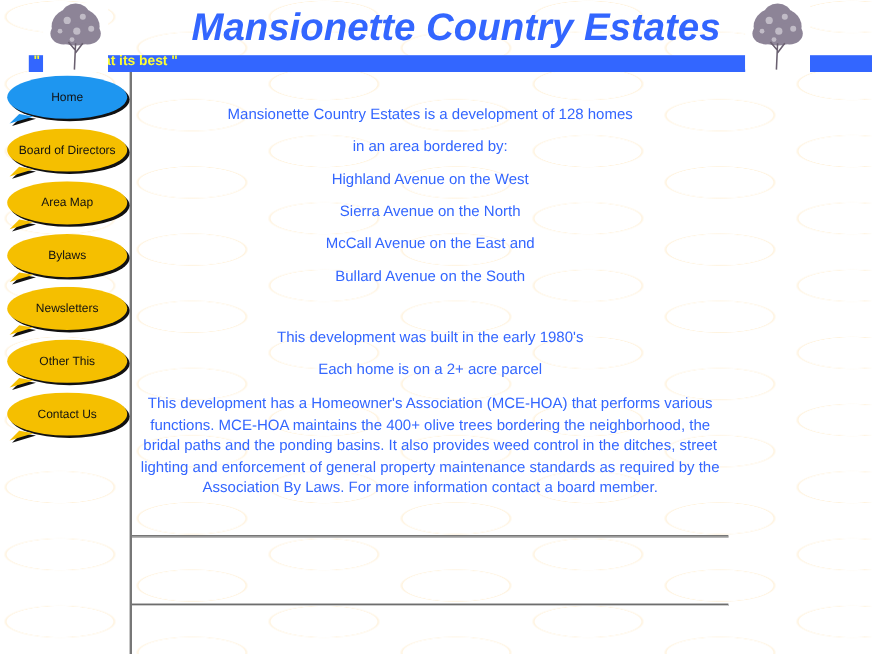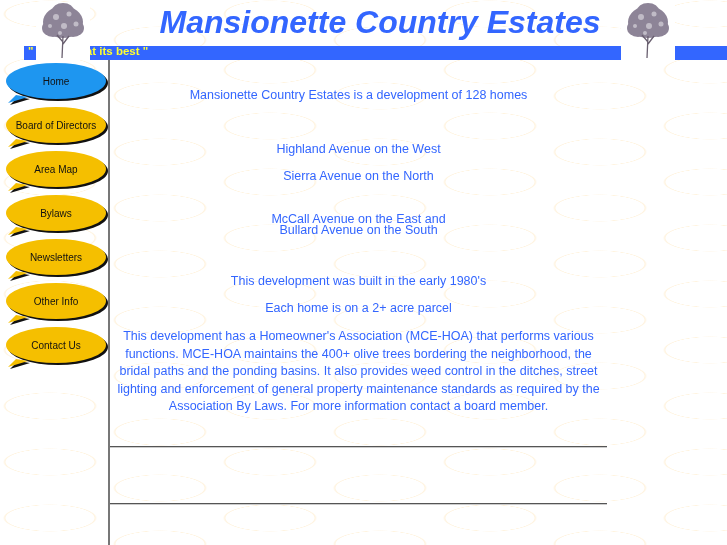--- a/index.html
+++ b/index.html
@@ -161,38 +161,39 @@
     </svg>
     <span class="nav-label">Newsletters</span>
   </a>
   <a class="nav-item">
     <svg width="106" height="44" viewBox="0 0 106 44">
       <path d="M14 34 L6 42 L26 36 Z" fill="#111"></path>
       <ellipse cx="54" cy="20" rx="50" ry="18" fill="#111"></ellipse>
       <path d="M12 32 L4 40 L24 34 Z" fill="#f5bf00"></path>
       <ellipse cx="52" cy="18" rx="50" ry="18" fill="#f5bf00"></ellipse>
     </svg>
-    <span class="nav-label">Other Info</span>
+    <span class="nav-label">Other This</span>
   </a>
   <a class="nav-item">
     <svg width="106" height="44" viewBox="0 0 106 44">
       <path d="M14 34 L6 42 L26 36 Z" fill="#111"></path>
       <ellipse cx="54" cy="20" rx="50" ry="18" fill="#111"></ellipse>
       <path d="M12 32 L4 40 L24 34 Z" fill="#f5bf00"></path>
       <ellipse cx="52" cy="18" rx="50" ry="18" fill="#f5bf00"></ellipse>
     </svg>
     <span class="nav-label">Contact Us</span>
   </a>
 </nav>
 
 <main class="content" style="top:0; height:545px;">
   <div class="line" style="top:88px">Mansionette Country Estates is a development of 128 homes</div>
+  <div class="line" style="top:115px">in an area bordered by:</div>
   <div class="line" style="top:169px">Sierra Avenue on the North</div>
   <div class="line" style="top:142px">Highland Avenue on the West</div>
-  <div class="line" style="top:212px">McCall Avenue on the East and</div>
+  <div class="line" style="top:196px">McCall Avenue on the East and</div>
   <div class="line" style="top:223px">Bullard Avenue on the South</div>
   <div class="line" style="top:274px">This development was built in the early 1980's</div>
   <div class="line" style="top:301px">Each home is on a 2+ acre parcel</div>
   <div class="para">This development has a Homeowner's Association (MCE-HOA) that performs various functions. MCE-HOA maintains the 400+ olive trees bordering the neighborhood,  the bridal paths and the ponding basins. It also provides weed control in the ditches, street lighting and enforcement of general property maintenance standards as required by the Association By Laws. For more information contact a board member.</div>
 </main>
 
 <div class="hr" style="top:446px"></div>
 <div class="hr" style="top:503px"></div>
 
 </body></html>

